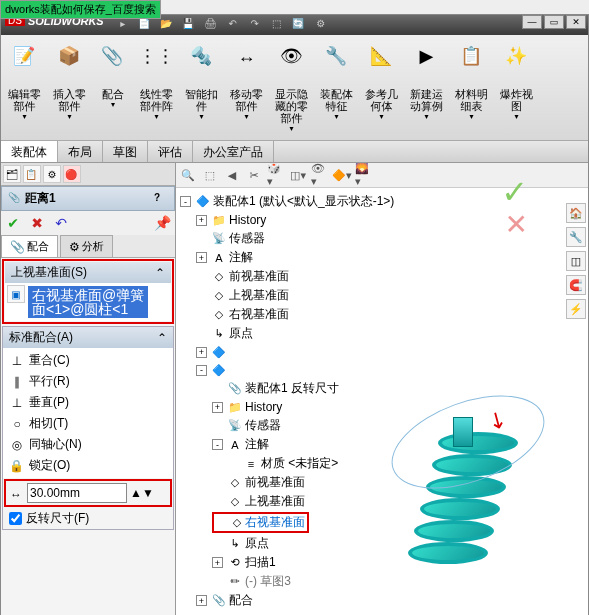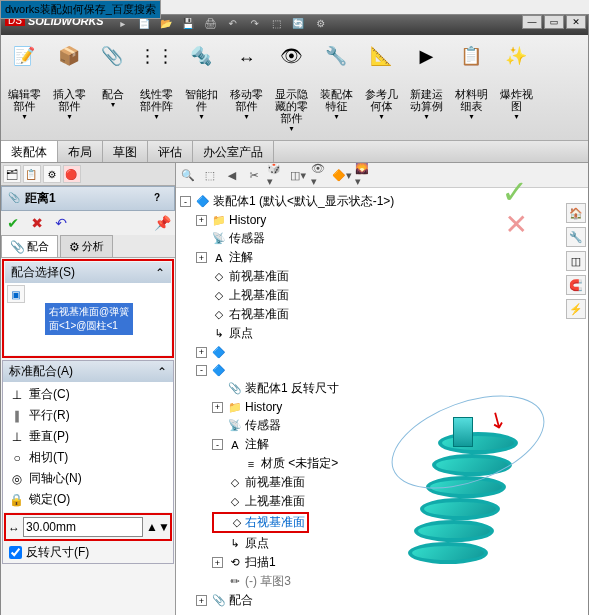--- a/index.html
+++ b/index.html
@@ -1,17 +1,17 @@
 <!DOCTYPE html>
 <html><head>
 <meta charset="utf-8">
 <style>
 *{margin:0;padding:0;box-sizing:border-box;font-family:"Microsoft YaHei",Arial,sans-serif;font-size:12px}
 body{background:#eee;width:589px;height:615px;overflow:hidden;position:relative}
-.title-tab{position:absolute;top:0;left:0;background:#0369a1;border:1px solid #999;padding:1px 4px;font-size:11px;z-index:100}
+.title-tab{position:absolute;top:0;left:0;background:#22c55e;border:1px solid #999;padding:1px 4px;font-size:11px;z-index:100}
 .win{position:absolute;top:14px;left:0;right:0;bottom:0;background:#e8e8e8;border:1px solid #888}
 .menubar{height:20px;background:linear-gradient(#6a6a6a,#3a3a3a);display:flex;align-items:flex-start;padding:0 4px}
 .logo{color:#fff;font-weight:bold;font-size:11px;font-style:italic;margin-right:8px}
 .logo-ds{background:#c00;color:#fff;padding:0 3px;margin-right:3px;font-size:10px}
 .menu-ico{width:16px;height:16px;margin:0 3px;display:inline-flex;align-items:center;justify-content:center;color:#ccc;font-size:10px}
 .toolbar{background:linear-gradient(#f0f0f0,#d8d8d8);padding:4px 2px;display:flex;gap:2px;border-bottom:1px solid #aaa}
 .tbtn{display:flex;flex-direction:column;align-items:center;padding:2px 4px;min-width:40px;border:1px solid transparent;cursor:pointer}
 .tbtn-ico{width:28px;height:28px;display:flex;align-items:center;justify-content:center;font-size:18px}
 .tbtn-lbl{font-size:11px;text-align:center;line-height:12px;margin-top:18px}
 .tabbar{background:linear-gradient(#e8e8e8,#d0d0d0);display:flex;border-bottom:1px solid #999;height:22px}
@@ -25,25 +25,25 @@
 .panel-hdr .hico{width:14px;height:14px;font-size:10px}
 .okrow{display:flex;gap:6px;padding:3px;background:#f0f0f0}
 .ok-ico{width:18px;height:18px;display:flex;align-items:center;justify-content:center;font-size:14px}
 .subtabs{display:flex;background:#e8e8e8;border-bottom:1px solid #aaa}
 .subtab{padding:3px 8px;border:1px solid #aaa;border-bottom:none;background:#fff;margin-right:2px;display:flex;align-items:center;gap:2px;font-size:11px}
 .subtab.inactive{background:#ddd}
 .section{border:1px solid #aab;margin:1px}
 .sect-hdr{background:linear-gradient(#dde5ee,#c0cfde);padding:2px 6px;font-size:12px;display:flex;justify-content:space-between;align-items:center}
 .sect-body{padding:2px;background:#fff}
 .redbox{border:2px solid #d00;margin:1px;padding:1px}
-.sel-item{background:#3874d6;color:#fff;padding:2px 4px;margin:18px;font-size:10px;line-height:14px}
+.sel-item{background:#3874d6;color:#fff;padding:2px 4px;margin:1px;font-size:14px;line-height:14px}
 .sel-row{display:flex;align-items:flex-start;gap:2px}
 .mate-item{display:flex;align-items:center;gap:4px;padding:2px 4px;cursor:pointer}
 .mate-ico{width:16px;height:16px;display:flex;align-items:center;justify-content:center;font-size:12px}
-.inp{border:1px solid #888;padding:2px;width:120px;background:#fff}
+.inp{border:1px solid #888;padding:2px;width:100px;background:#fff}
 .chk{display:flex;align-items:center;gap:4px;padding:2px 6px}
 .right{flex:1;background:#fff;position:relative;overflow:hidden}
 .rtoolbar{display:flex;gap:4px;padding:3px;background:#f0f0f0;border-bottom:1px solid #ccc;align-items:center}
 .rtool{width:18px;height:18px;display:flex;align-items:center;justify-content:center;font-size:11px;color:#555}
 .tree{padding:4px;font-size:12px}
 .tnode{display:flex;align-items:center;gap:2px;padding:1px 0;cursor:pointer}
 .tnode .exp{width:11px;height:11px;border:1px solid #888;display:flex;align-items:center;justify-content:center;font-size:9px;background:#fff;margin-right:2px}
 .tnode .tico{width:16px;height:16px;display:flex;align-items:center;justify-content:center;font-size:11px}
 .ind1{margin-left:16px}.ind2{margin-left:32px}.ind3{margin-left:48px}
 .blue{color:#06c}.gray{color:#777}
@@ -178,21 +178,21 @@
         <span class="ok-ico" style="color:#33c">↶</span>
         <span class="ok-ico" style="margin-left:auto">📌</span>
       </div>
       <div class="subtabs" id="subtabs">
           <div class="subtab"><span>📎</span>配合</div>
           <div class="subtab inactive"><span>⚙</span>分析</div>
         </div>
 
       <div class="section redbox">
         <div class="sect-hdr">
-          <span>配合选择(S)</span>
+          <span>上视基准面(S)</span>
           <span>⌃</span>
         </div>
         <div class="sect-body sel-row">
           <span class="mini-ico" style="color:#06c">▣</span>
           <div class="sel-item" style="white-space:pre-line">右视基准面@弹簧
 面&lt;1&gt;@圆柱&lt;1</div>
         </div>
       </div>
 
       <div class="section">

